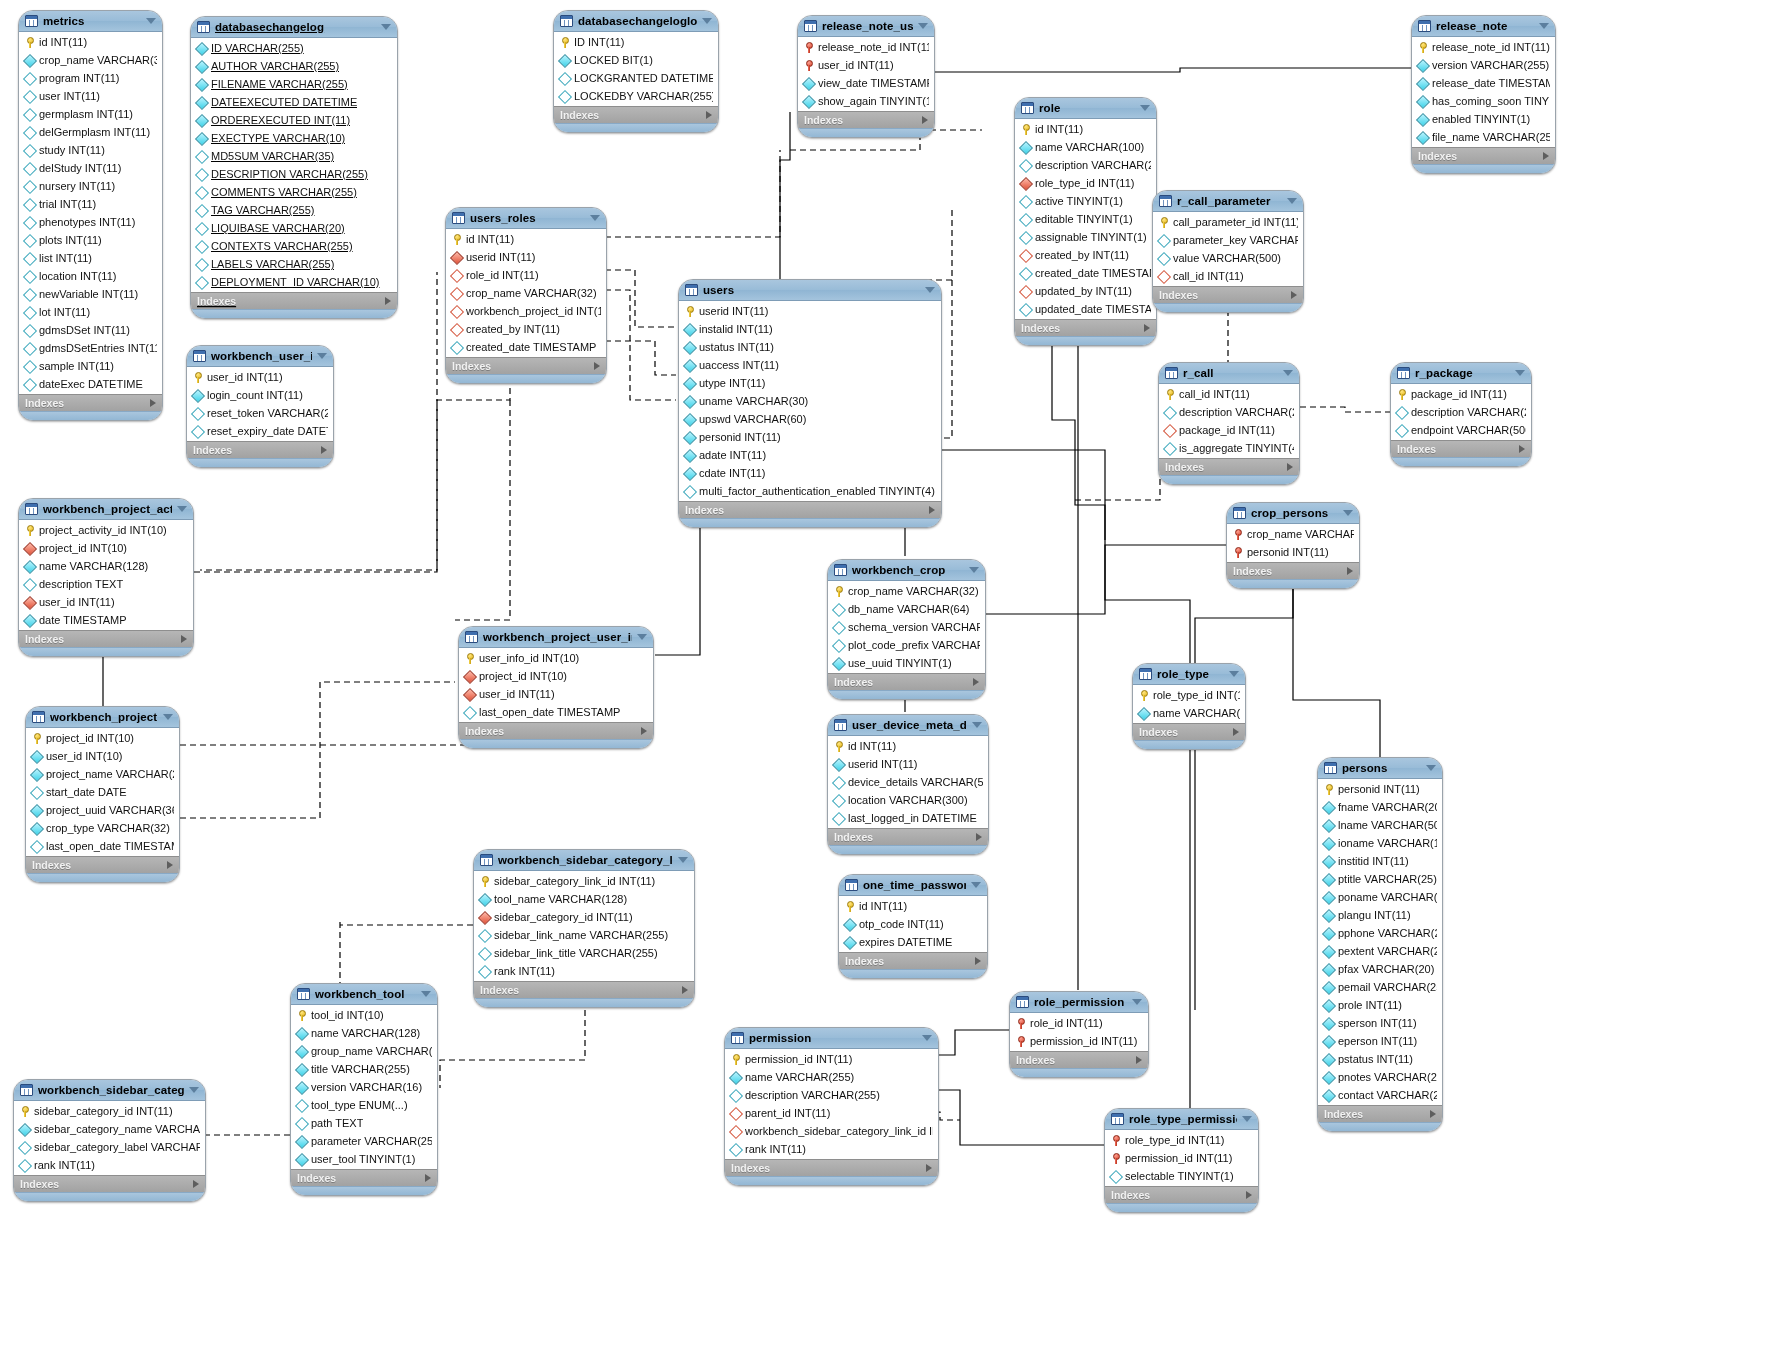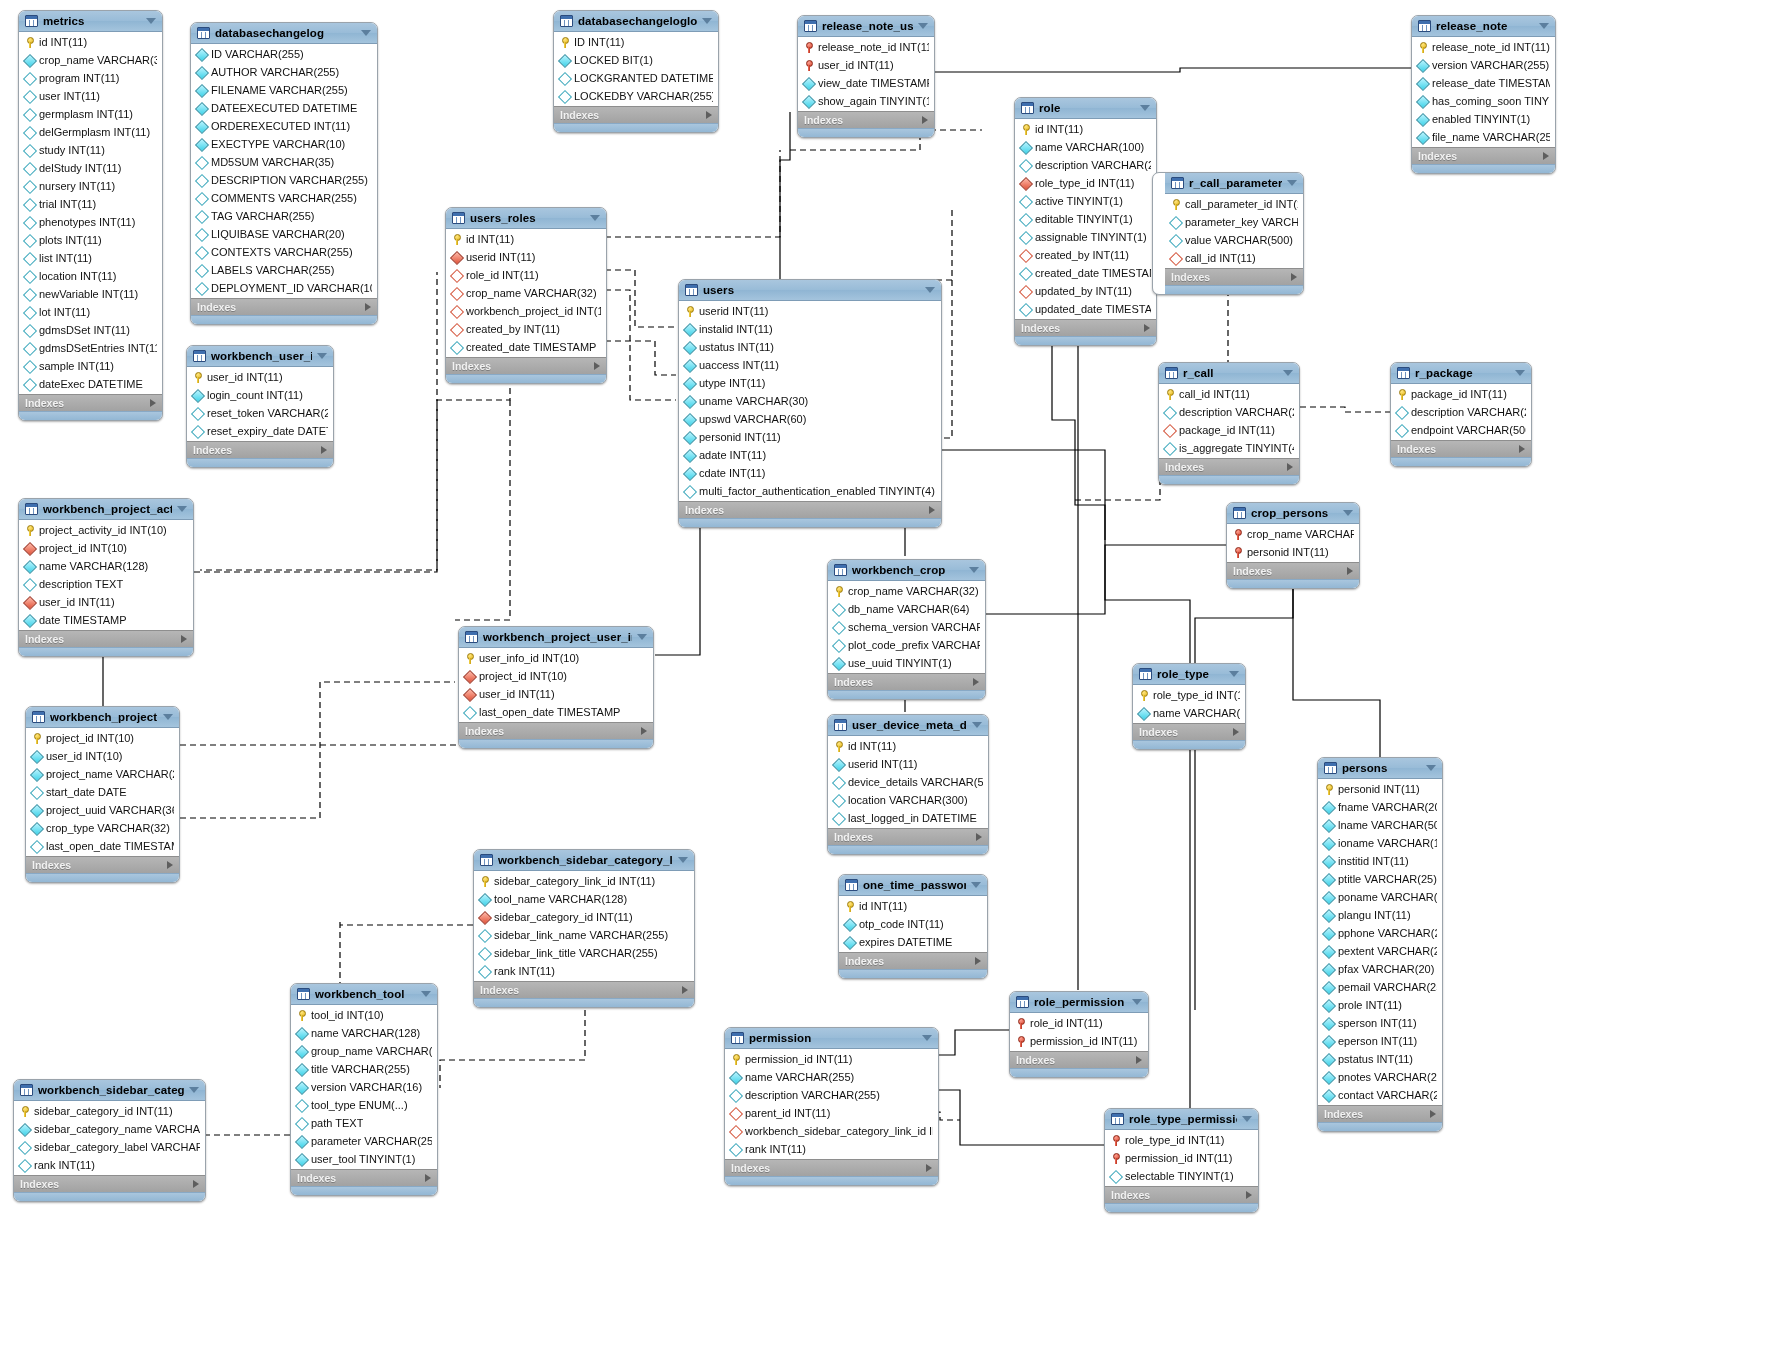--- a/index.html
+++ b/index.html
@@ -14,21 +14,21 @@
     height: 1367px;
     background: #ffffff;
     overflow: hidden;
   }
   #links { position: absolute; left: 0; top: 0; width: 1767px; height: 1367px; pointer-events: none; }
 
   
   .tbl {
     position: absolute;
     background: #ffffff;
-    border-radius: 7px;
+    border-radius: 15px;
     box-shadow: 0 1px 2px rgba(0,0,0,.30);
     border: 1px solid #9aa3ab;
     overflow: hidden;
   }
   .tbl .hdr {
     height: 21px;
     display: flex;
     align-items: center;
     gap: 5px;
     padding: 0 6px 0 6px;
@@ -339,21 +339,21 @@
             <span class="g dia-hollow"></span>
             <span class="cn">dateExec DATETIME</span>
           </div>
         </div>
         <div class="idx">
           <span>Indexes</span>
           <span class="tri"></span>
         </div>
         <div class="foot"></div>
       </div>
-      <div class="tbl" style="left: 190px; top: 22px; width: 188px;">
+      <div class="tbl" style="left: 190px; top: 16px; width: 208px; text-decoration: underline;">
         <div class="hdr">
           <span class="tbl-icon"></span>
           <span class="tname">databasechangelog</span>
           <span class="caret"></span>
         </div>
         <div class="cols">
           <div class="col">
             <span class="g dia-cyan"></span>
             <span class="cn">ID VARCHAR(255)</span>
           </div>
@@ -565,21 +565,21 @@
             <span class="g dia-hollow"></span>
             <span class="cn">updated_date TIMESTAMP</span>
           </div>
         </div>
         <div class="idx">
           <span>Indexes</span>
           <span class="tri"></span>
         </div>
         <div class="foot"></div>
       </div>
-      <div class="tbl" style="left: 1152px; top: 172px; width: 152px; padding-left: 12px;">
+      <div class="tbl" style="left: 1152px; top: 190px; width: 152px;">
         <div class="hdr">
           <span class="tbl-icon"></span>
           <span class="tname">r_call_parameter</span>
           <span class="caret"></span>
         </div>
         <div class="cols">
           <div class="col">
             <span class="g key-pk"></span>
             <span class="cn">call_parameter_id INT(11)</span>
           </div>

